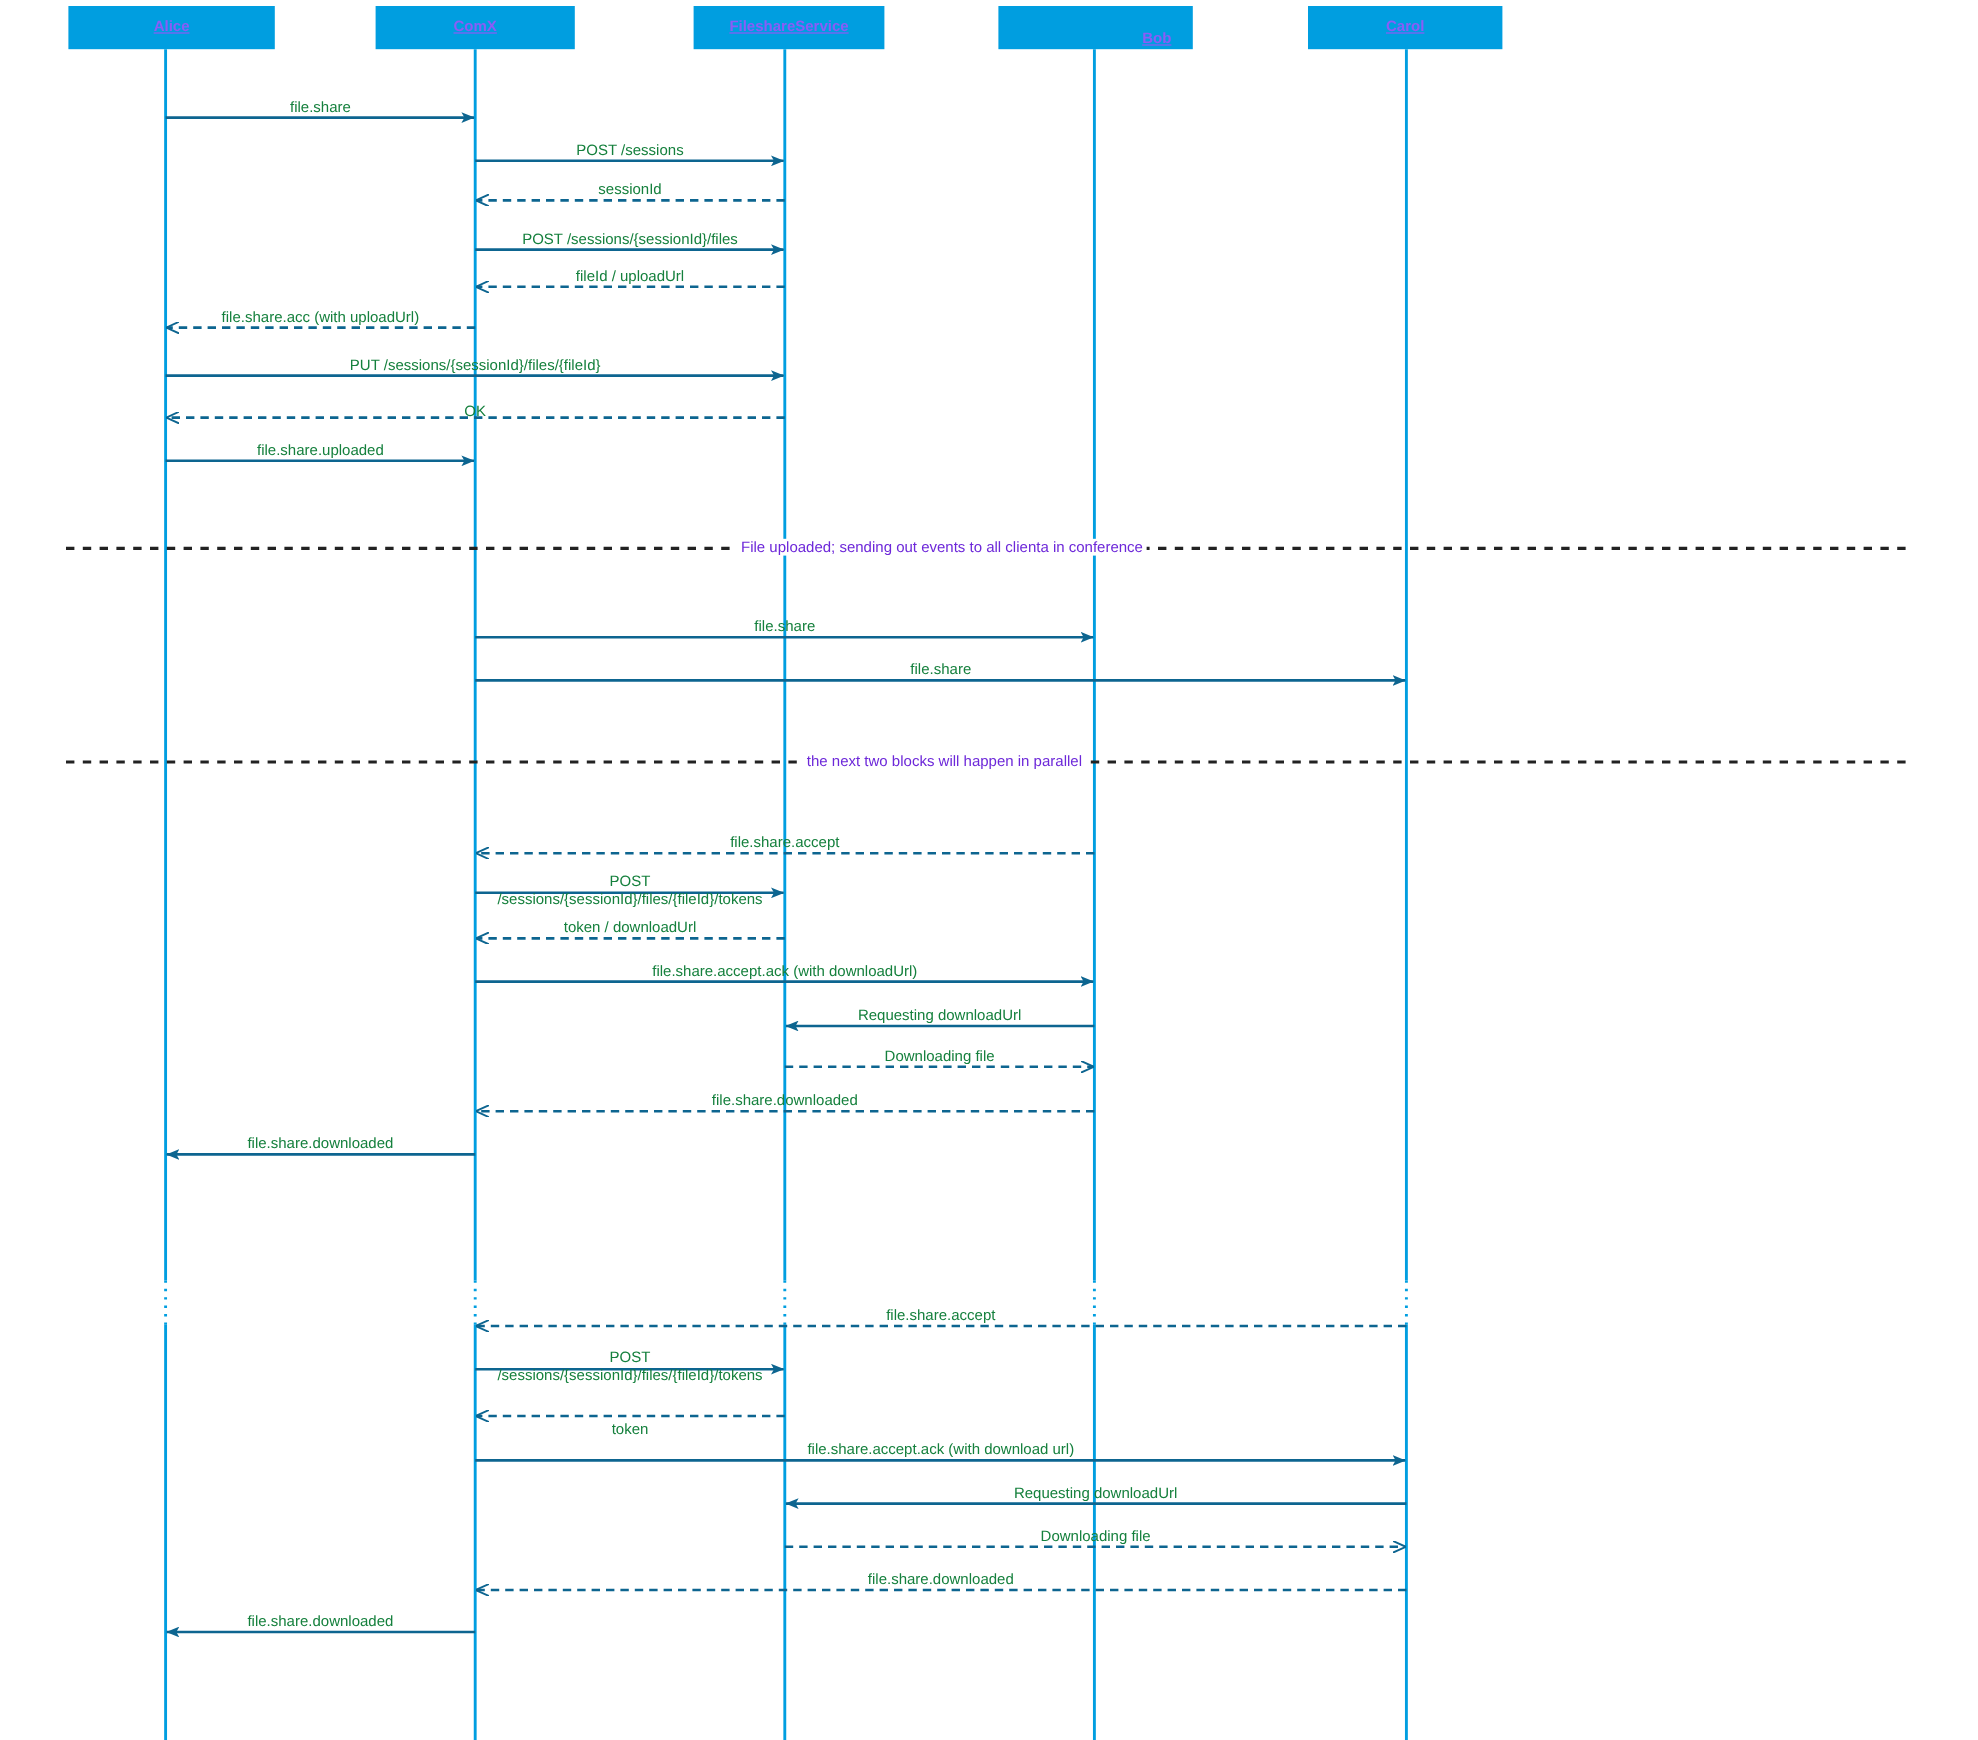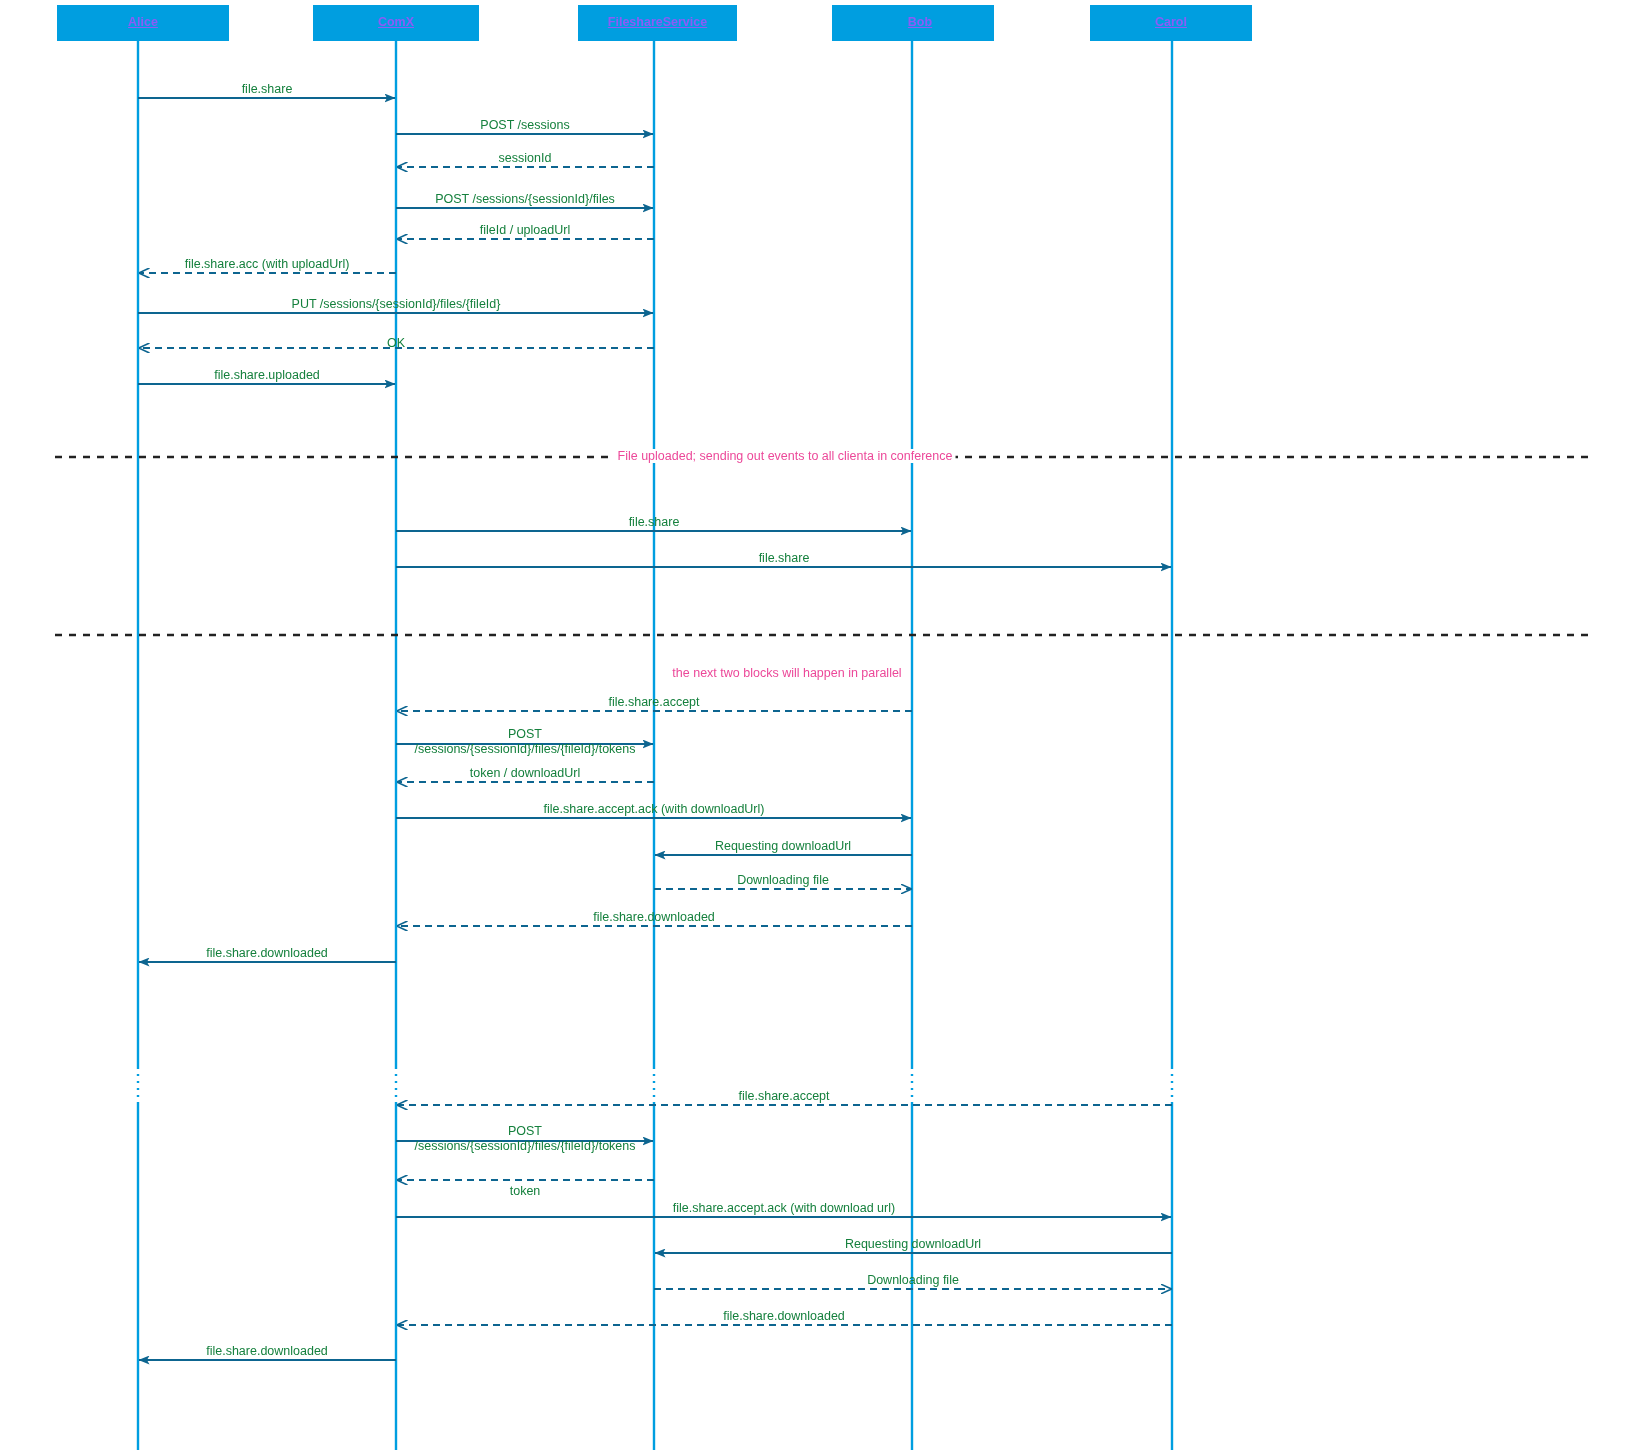--- a/index.html
+++ b/index.html
@@ -9,21 +9,21 @@
   .plabel{
     position:absolute;color:#8b5cf6;font-size:12.5px;font-weight:bold;
     text-align:center;text-decoration:underline;white-space:nowrap;
     letter-spacing:0px;
   }
   .mlabel{
     position:absolute;color:#15803d;font-size:12.5px;white-space:nowrap;
     text-align:center;transform:translateX(-50%);line-height:15px;
   }
   .dlabel{
-    position:absolute;color:#ec4899;font-size:12.5px;white-space:nowrap;
+    position:absolute;color:#6d28d9;font-size:12.5px;white-space:nowrap;
     text-align:right;transform:translateX(-50%);background:#ffffff;
     padding:0 3px;
   }
 </style>
 </head>
 <body>
 
 <div id="stage">
 
   <svg id="canvas" width="1648" height="1450" aria-hidden="true">
@@ -94,24 +94,24 @@
         <line x1="654" y1="1289" x2="1171" y2="1289" stroke="#0d6590" stroke-width="2.2" fill="none" stroke-dasharray="7 5" marker-end="url(#ohead)"></line>
         <line x1="1172" y1="1325" x2="397" y2="1325" stroke="#0d6590" stroke-width="2.2" fill="none" stroke-dasharray="7 5" marker-end="url(#ohead)"></line>
         <line x1="396" y1="1360" x2="139" y2="1360" stroke="#0d6590" stroke-width="2.2" fill="none" marker-end="url(#fhead)"></line>
       </g>
   </svg>
 
   <div id="labels-layer">
       <div class="plabel" style="left: 57px; top: 15px; width: 172px;">Alice</div>
       <div class="plabel" style="left: 313px; top: 15px; width: 166px;">ComX</div>
       <div class="plabel" style="left: 578px; top: 15px; width: 159px;">FileshareService</div>
-      <div class="plabel" style="left: 832px; top: 15px; width: 176px;">Bob</div>
+      <div class="plabel" style="left: 832px; top: 25px; width: 176px; padding-left: 44px;">Bob</div>
       <div class="plabel" style="left: 1090px; top: 15px; width: 162px;">Carol</div>
       <div class="dlabel" style="left: 785px; top: 449px;">File uploaded; sending out events to all clienta in conference</div>
-      <div class="dlabel" style="left: 787px; top: 627px; margin-top: 39px;">the next two blocks will happen in parallel</div>
+      <div class="dlabel" style="left: 787px; top: 627px;">the next two blocks will happen in parallel</div>
       <div class="mlabel" style="left: 267px; top: 82px;">file.share</div>
       <div class="mlabel" style="left: 525px; top: 118px;">POST /sessions</div>
       <div class="mlabel" style="left: 525px; top: 151px;">sessionId</div>
       <div class="mlabel" style="left: 525px; top: 192px;">POST /sessions/{sessionId}/files</div>
       <div class="mlabel" style="left: 525px; top: 223px;">fileId / uploadUrl</div>
       <div class="mlabel" style="left: 267px; top: 257px;">file.share.acc (with uploadUrl)</div>
       <div class="mlabel" style="left: 396px; top: 297px;">PUT /sessions/{sessionId}/files/{fileId}</div>
       <div class="mlabel" style="left: 396px; top: 336px;">OK</div>
       <div class="mlabel" style="left: 267px; top: 368px; text-align: center;">file.share.uploaded</div>
       <div class="mlabel" style="left: 654px; top: 515px;">file.share</div>

